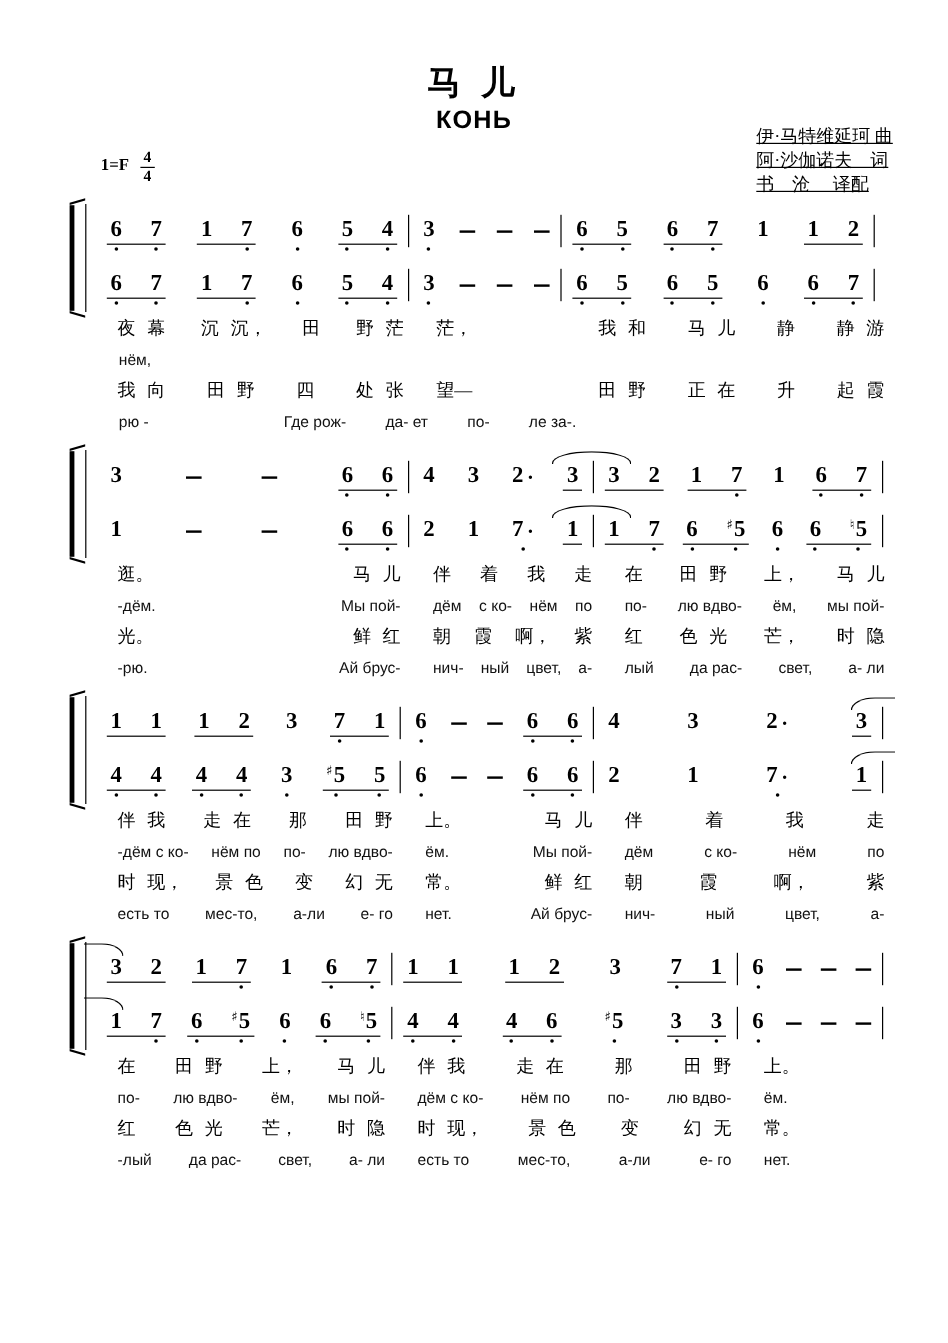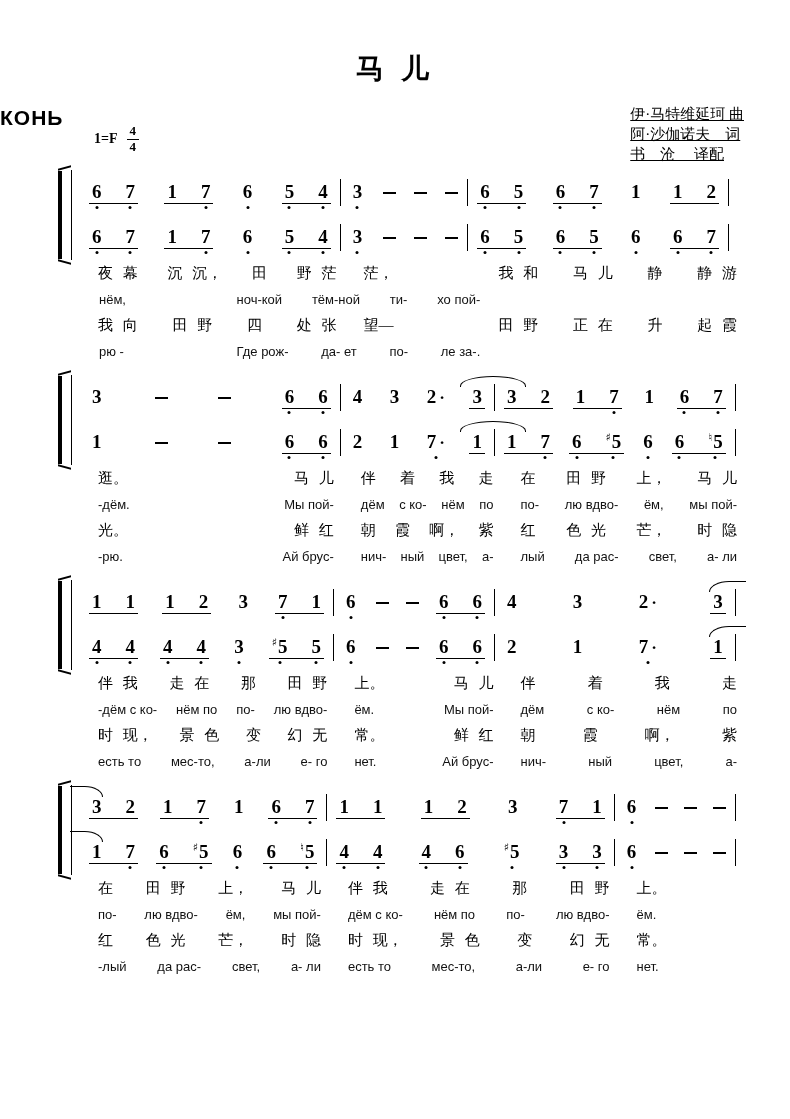--- a/index.html
+++ b/index.html
@@ -1,20 +1,20 @@
 <!DOCTYPE html>
 <html><head>
 <meta charset="utf-8">
 <style>
   html,body{margin:0;padding:0;background:#fff;}
   .page{position:relative;width:790px;height:994px;background:#fff;overflow:hidden;
         font-family:"Liberation Serif",serif;color:#000;}
   .title{text-align:center;padding-top:50px;font:700 28px "Liberation Serif",serif;letter-spacing:5px;}
-  .subtitle{text-align:left;font:700 21px "Liberation Sans",sans-serif;letter-spacing:1px;margin-top:18px;}
-  .keytime{position:absolute;left:94px;top:124px;display:flex;gap:9px;align-items:center;
+  .subtitle{text-align:center;font:700 21px "Liberation Sans",sans-serif;letter-spacing:1px;margin-top:1px;}
+  .keytime{position:absolute;left:84px;top:124px;display:flex;gap:9px;align-items:center;
            font:700 14px "Liberation Serif",serif;}
   .ts{display:inline-flex;flex-direction:column;align-items:center;font-size:13px;line-height:1.15;}
   .tstop{border-bottom:1px solid #000;padding:0 3px;}
   .credits{position:absolute;right:46px;top:104px;font:15px "Liberation Serif",serif;line-height:20px;text-decoration:underline;}
   .score{position:absolute;left:58px;right:44px;top:170px;}
   .system{position:relative;padding-left:22px;margin-bottom:11px;}
   .bracket{position:absolute;left:0;top:1px;width:10px;height:88px;border-left:4px solid #000;}
   .bracket::before{content:"";position:absolute;left:-4px;top:-4px;width:13px;height:4px;
                    border-top:2.5px solid #000;transform:skewY(-16deg);}
   .bracket::after{content:"";position:absolute;left:-4px;bottom:-4px;width:13px;height:4px;
@@ -269,26 +269,20 @@
             <span class="syll">静 游</span>
           </div>
           <div class="lspace"></div>
         </div>
         <div class="lyric-row ru">
           <div class="lspace"></div>
           <div class="lyric-measure" style="width: 19%;">
             <span class="syll">нём,</span>
           </div>
           <div class="lspace"></div>
-          <div class="lyric-measure" style="width: 39%;">
-            <span class="syll">ноч-кой</span>
-            <span class="syll">тём-ной</span>
-            <span class="syll">ти-</span>
-            <span class="syll">хо пой-</span>
-          </div>
           <div class="lspace"></div>
         </div>
         <div class="lyric-row zh">
           <div class="lyric-measure" style="width: 39%;">
             <span class="syll">我 向</span>
             <span class="syll">田 野</span>
             <span class="syll">四</span>
             <span class="syll">处 张</span>
           </div>
           <div class="lspace"></div>

